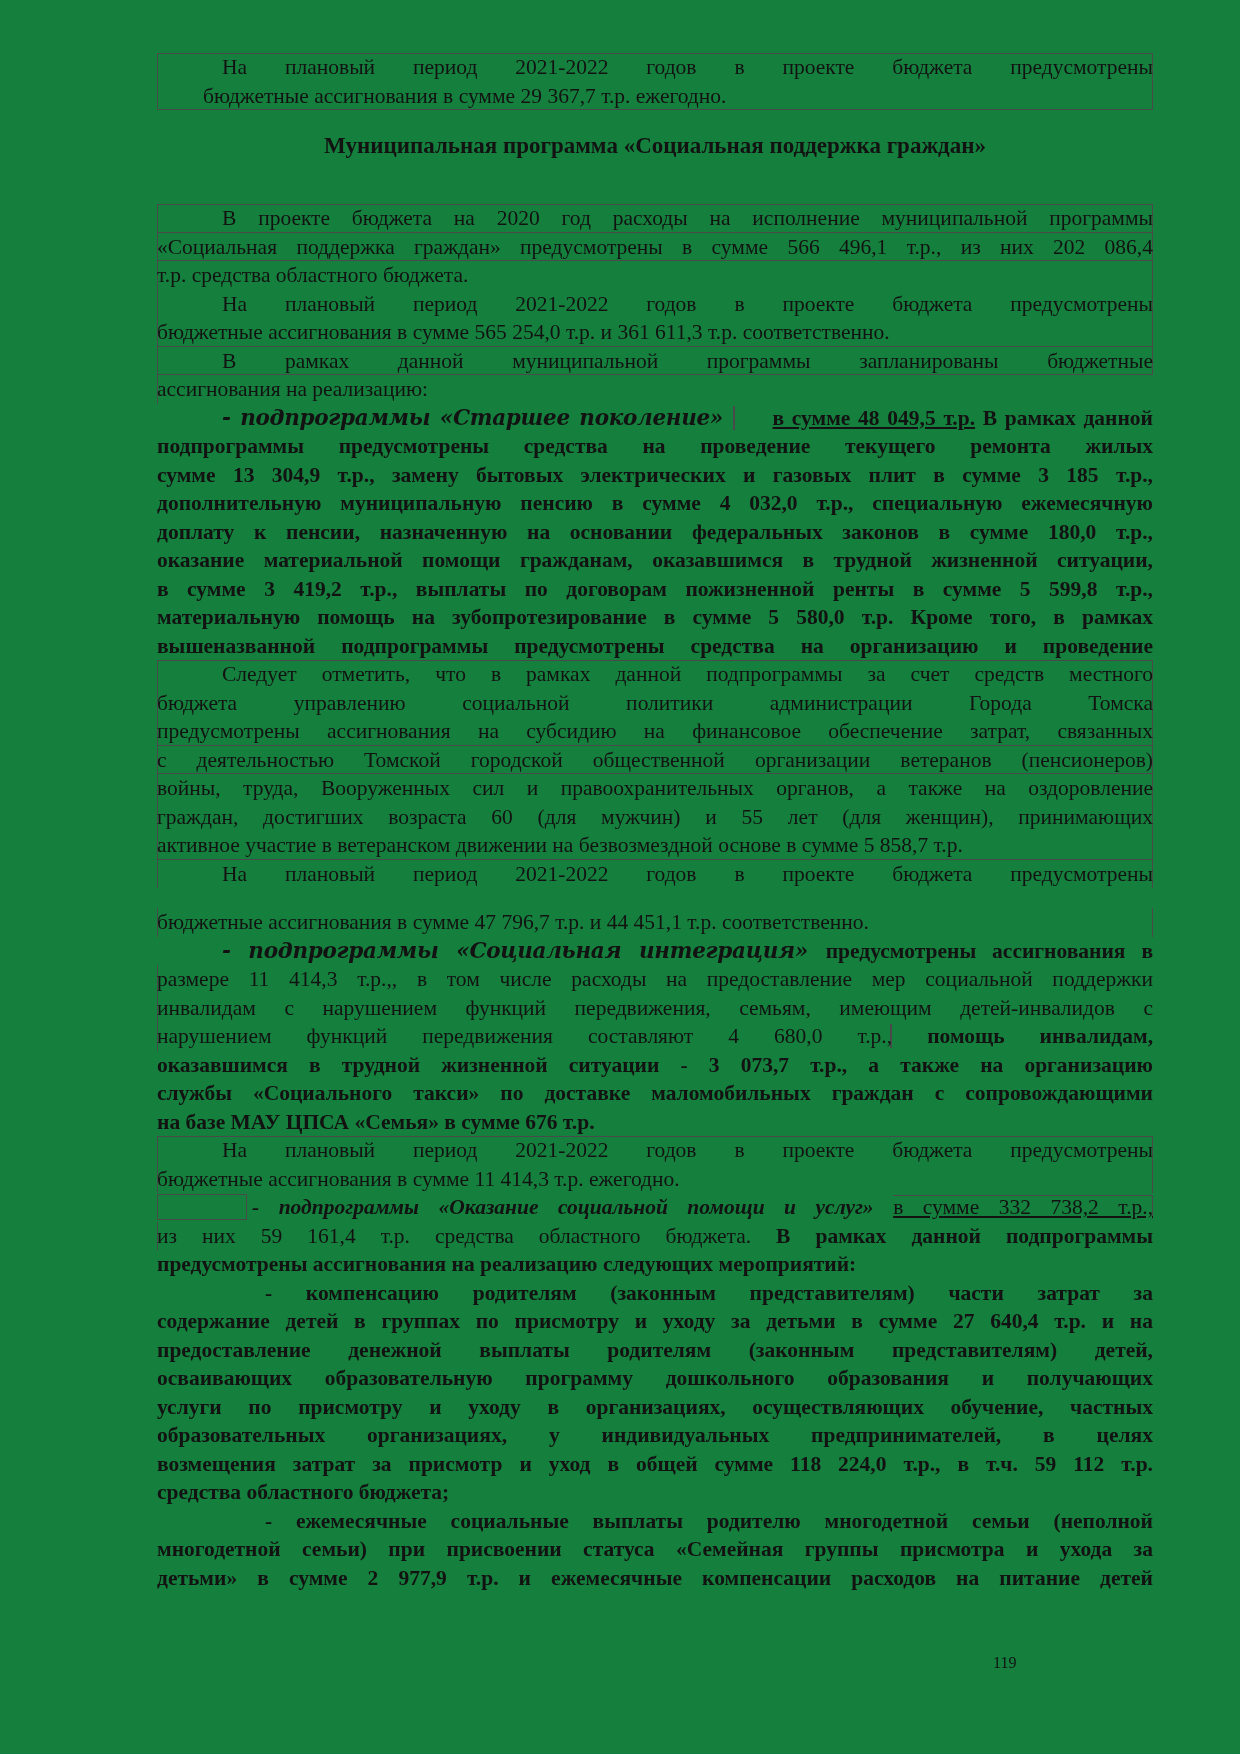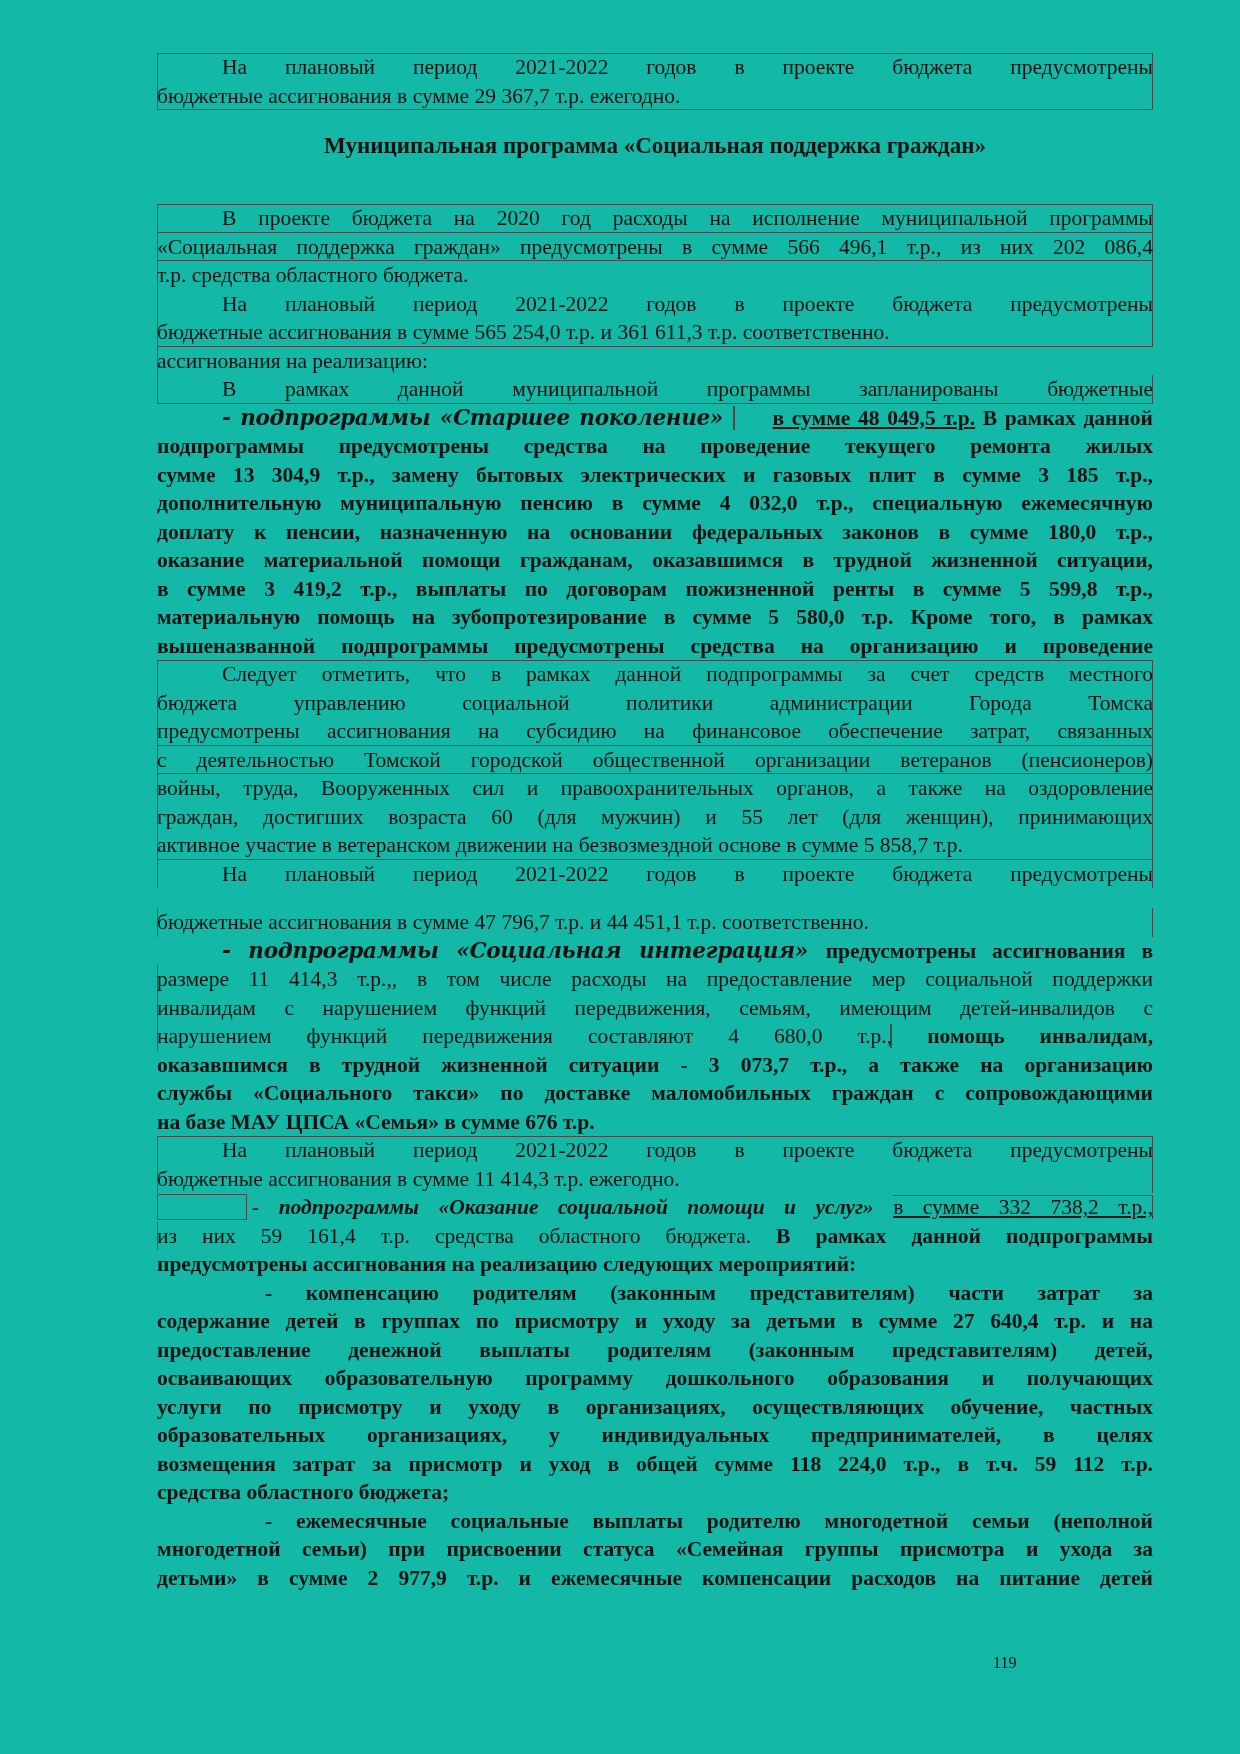--- a/index.html
+++ b/index.html
@@ -1,19 +1,19 @@
 <!DOCTYPE html>
 <html lang="ru" style="--bd: #4a4a4a;"><head>
 <meta charset="utf-8">
 <style>
   html,body{margin:0;padding:0;background:#e8e8e8;}
   .page{
     position:relative;
     width:1240px;height:1754px;
-    background:#14b8a6;
+    background:#15803d;
     font-family:"Liberation Serif","DejaVu Serif",serif;
     color:#121212;
     margin:0 auto;
     overflow:hidden;
   }
   .content{
     position:absolute;left:157px;top:53px;width:996px;
   }
   .para{margin:0;}
   .ln{
@@ -47,35 +47,35 @@
     font-size:16px;line-height:28px;
   }
 </style>
 </head>
 <body>
 
 <div class="page">
   <div class="content">
       <div class="para">
         <div class="ln" style="text-indent: 65px; box-shadow: rgb(74, 74, 74) 1px 0px 0px inset, rgb(74, 74, 74) -1px 0px 0px inset, rgb(74, 74, 74) 0px 1px 0px inset;"><span>На плановый период 2021-2022 годов в проекте бюджета предусмотрены</span></div>
-        <div class="ln last" style="box-shadow: rgb(74, 74, 74) 1px 0px 0px inset, rgb(74, 74, 74) -1px 0px 0px inset, rgb(74, 74, 74) 0px -1px 0px inset;"><span>бюджетные ассигнования в сумме 29 367,7  т.р. ежегодно.</span></div>
+        <div class="ln last" style="box-shadow: rgb(74, 74, 74) 1px 0px 0px inset, rgb(74, 74, 74) -1px 0px 0px inset, rgb(74, 74, 74) 0px -1px 0px inset; padding-left: 46px;"><span>бюджетные ассигнования в сумме 29 367,7  т.р. ежегодно.</span></div>
       </div>
       <div class="heading">Муниципальная программа «Социальная поддержка граждан»</div>
       <div class="para">
         <div class="ln" style="text-indent: 65px; box-shadow: rgb(74, 74, 74) 1px 0px 0px inset, rgb(74, 74, 74) -1px 0px 0px inset, rgb(74, 74, 74) 0px 1px 0px inset, rgb(74, 74, 74) 0px -1px 0px inset;"><span>В проекте бюджета на 2020 год расходы на исполнение муниципальной программы</span></div>
         <div class="ln" style="box-shadow: rgb(74, 74, 74) 1px 0px 0px inset, rgb(74, 74, 74) -1px 0px 0px inset, rgb(74, 74, 74) 0px -1px 0px inset;"><span>«Социальная поддержка граждан» предусмотрены в сумме 566 496,1 т.р., из них 202 086,4</span></div>
         <div class="ln last" style="box-shadow: rgb(74, 74, 74) 1px 0px 0px inset, rgb(74, 74, 74) -1px 0px 0px inset;"><span>т.р. средства областного бюджета.</span></div>
       </div>
       <div class="para">
         <div class="ln" style="text-indent: 65px; box-shadow: rgb(74, 74, 74) 1px 0px 0px inset, rgb(74, 74, 74) -1px 0px 0px inset;"><span>На плановый период 2021-2022 годов в проекте бюджета предусмотрены</span></div>
         <div class="ln last" style="box-shadow: rgb(74, 74, 74) 1px 0px 0px inset, rgb(74, 74, 74) -1px 0px 0px inset, rgb(74, 74, 74) 0px -1px 0px inset;"><span>бюджетные ассигнования в сумме 565 254,0 т.р. и 361 611,3 т.р. соответственно.</span></div>
       </div>
       <div class="para">
+        <div class="ln" style="text-indent: 65px; box-shadow: rgb(74, 74, 74) 1px 0px 0px inset, rgb(74, 74, 74) -1px 0px 0px inset, rgb(74, 74, 74) 0px -1px 0px inset;"><span>В рамках данной муниципальной программы запланированы бюджетные</span></div>
         <div class="ln last" style="box-shadow: rgb(74, 74, 74) 1px 0px 0px inset;"><span>ассигнования на реализацию:</span></div>
-        <div class="ln" style="text-indent: 65px; box-shadow: rgb(74, 74, 74) 1px 0px 0px inset, rgb(74, 74, 74) -1px 0px 0px inset, rgb(74, 74, 74) 0px -1px 0px inset;"><span>В рамках данной муниципальной программы запланированы бюджетные</span></div>
       </div>
       <div class="para">
         <div class="ln b" style="text-indent: 65px;"><span class="sc">- подпрограммы «Старшее поколение» </span><span class="u vl">в сумме 48 049,5 т.р.</span><span> </span><span class="b">В рамках данной</span></div>
         <div class="ln b"><span>подпрограммы предусмотрены средства на проведение текущего ремонта жилых</span></div>
         <div class="ln b"><span>сумме 13 304,9 т.р., замену бытовых электрических и газовых плит в сумме 3 185 т.р.,</span></div>
         <div class="ln b"><span>дополнительную муниципальную пенсию в сумме 4 032,0 т.р., специальную ежемесячную</span></div>
         <div class="ln b"><span>доплату к пенсии, назначенную на основании федеральных законов в сумме 180,0 т.р.,</span></div>
         <div class="ln b"><span>оказание материальной помощи гражданам, оказавшимся в трудной жизненной ситуации,</span></div>
         <div class="ln b"><span>в сумме 3 419,2 т.р., выплаты по договорам пожизненной ренты в сумме 5 599,8 т.р.,</span></div>
         <div class="ln b"><span>материальную помощь на зубопротезирование в сумме 5 580,0 т.р. Кроме того, в рамках</span></div>

